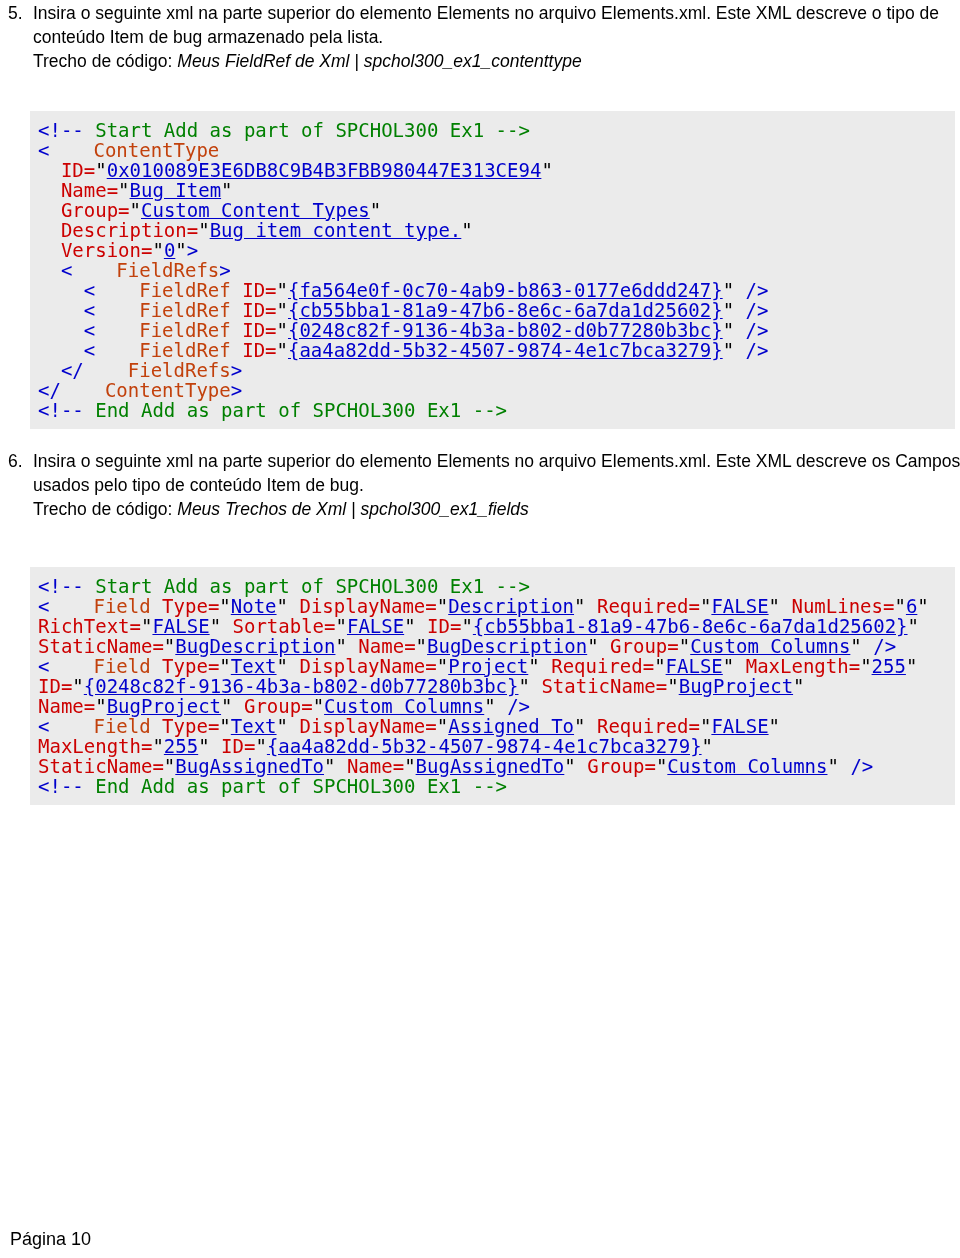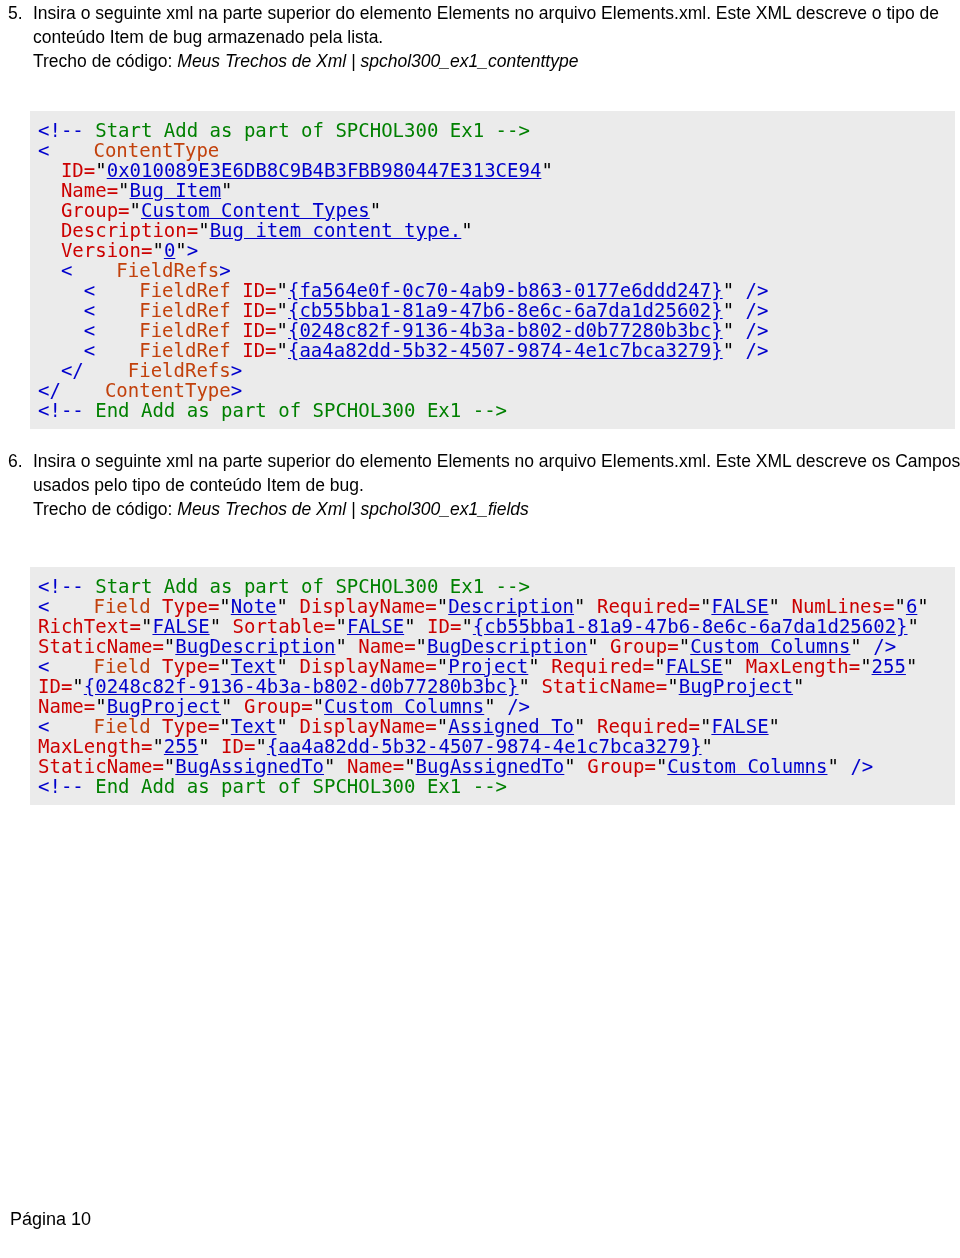--- a/index.html
+++ b/index.html
@@ -75,35 +75,35 @@
   
   #step5-block  { position: absolute; left: 0;  top: 2px;   width: 952px; }
   #code1        { position: absolute; left: 30px; top: 92px;  width: 925px; }
   #step6-block  { position: absolute; left: 0;  top: 450px; width: 952px; }
   #code2        { position: absolute; left: 30px; top: 548px; width: 925px; }
 
   
   #footer {
     position: absolute;
     left: 10px;
-    bottom: 28px;
+    bottom: 8px;
     font-size: 18px;
     line-height: 22px;
     color: #000;
   }
 </style>
 </head>
 <body>
 
 <div class="page">
 
   <div id="step5-block" class="step">
     <span class="num">5.</span>
     <div class="line"><span>Insira o seguinte xml na parte superior do elemento </span><span class="b">Elements</span><span> no arquivo Elements.xml. Este XML descreve o tipo de conteúdo Item de bug armazenado pela lista.</span></div>
-    <div class="snippet-line"><span class="b">Trecho de código</span><span class="b">: </span><span class="i">Meus Trechos de Xml | spchol300_ex1_contenttype</span></div>
+    <div class="snippet-line"><span class="b">Trecho de código</span><span class="b">: </span><span class="i">Meus FieldRef de Xml | spchol300_ex1_contenttype</span></div>
   </div>
 
   <pre id="code1" class="codeblock" style="background: rgb(235, 235, 235);"><span class="ln"><span class="c-bracket">&lt;!--</span><span class="c-comment"> Start Add as part of SPCHOL300 Ex1 </span><span class="c-comment">--&gt;</span></span><span class="ln"><span class="c-bracket">&lt;</span><span class="c-tag">ContentType</span></span><span class="ln">  <span class="c-attr">ID</span><span class="c-attr">=</span><span class="c-quote">"</span><span class="c-val">0x010089E3E6DB8C9B4B3FBB980447E313CE94</span><span class="c-quote">"</span></span><span class="ln">  <span class="c-attr">Name</span><span class="c-attr">=</span><span class="c-quote">"</span><span class="c-val">Bug Item</span><span class="c-quote">"</span></span><span class="ln">  <span class="c-attr">Group</span><span class="c-attr">=</span><span class="c-quote">"</span><span class="c-val">Custom Content Types</span><span class="c-quote">"</span></span><span class="ln">  <span class="c-attr">Description</span><span class="c-attr">=</span><span class="c-quote">"</span><span class="c-val">Bug item content type.</span><span class="c-quote">"</span></span><span class="ln">  <span class="c-attr">Version</span><span class="c-attr">=</span><span class="c-quote">"</span><span class="c-val">0</span><span class="c-quote">"</span><span class="c-bracket">&gt;</span></span><span class="ln">  <span class="c-bracket">&lt;</span><span class="c-tag">FieldRefs</span><span class="c-bracket">&gt;</span></span><span class="ln">    <span class="c-bracket">&lt;</span><span class="c-tag">FieldRef</span> <span class="c-attr">ID</span><span class="c-attr">=</span><span class="c-quote">"</span><span class="c-val">{fa564e0f-0c70-4ab9-b863-0177e6ddd247}</span><span class="c-quote">"</span> <span class="c-bracket">/&gt;</span></span><span class="ln">    <span class="c-bracket">&lt;</span><span class="c-tag">FieldRef</span> <span class="c-attr">ID</span><span class="c-attr">=</span><span class="c-quote">"</span><span class="c-val">{cb55bba1-81a9-47b6-8e6c-6a7da1d25602}</span><span class="c-quote">"</span> <span class="c-bracket">/&gt;</span></span><span class="ln">    <span class="c-bracket">&lt;</span><span class="c-tag">FieldRef</span> <span class="c-attr">ID</span><span class="c-attr">=</span><span class="c-quote">"</span><span class="c-val">{0248c82f-9136-4b3a-b802-d0b77280b3bc}</span><span class="c-quote">"</span> <span class="c-bracket">/&gt;</span></span><span class="ln">    <span class="c-bracket">&lt;</span><span class="c-tag">FieldRef</span> <span class="c-attr">ID</span><span class="c-attr">=</span><span class="c-quote">"</span><span class="c-val">{aa4a82dd-5b32-4507-9874-4e1c7bca3279}</span><span class="c-quote">"</span> <span class="c-bracket">/&gt;</span></span><span class="ln">  <span class="c-bracket">&lt;/</span><span class="c-tag">FieldRefs</span><span class="c-bracket">&gt;</span></span><span class="ln"><span class="c-bracket">&lt;/</span><span class="c-tag">ContentType</span><span class="c-bracket">&gt;</span></span><span class="ln"><span class="c-bracket">&lt;!--</span><span class="c-comment"> End Add as part of SPCHOL300 Ex1 </span><span class="c-comment">--&gt;</span></span></pre>
 
   <div id="step6-block" class="step">
     <span class="num">6.</span>
     <div class="line"><span>Insira o seguinte xml na parte superior do elemento </span><span class="b">Elements</span><span> no arquivo Elements.xml. Este XML descreve os Campos usados pelo tipo de conteúdo Item de bug.</span></div>
     <div class="snippet-line"><span class="b">Trecho de código</span><span class="b">: </span><span class="i">Meus Trechos de Xml | spchol300_ex1_fields</span></div>
   </div>
 

